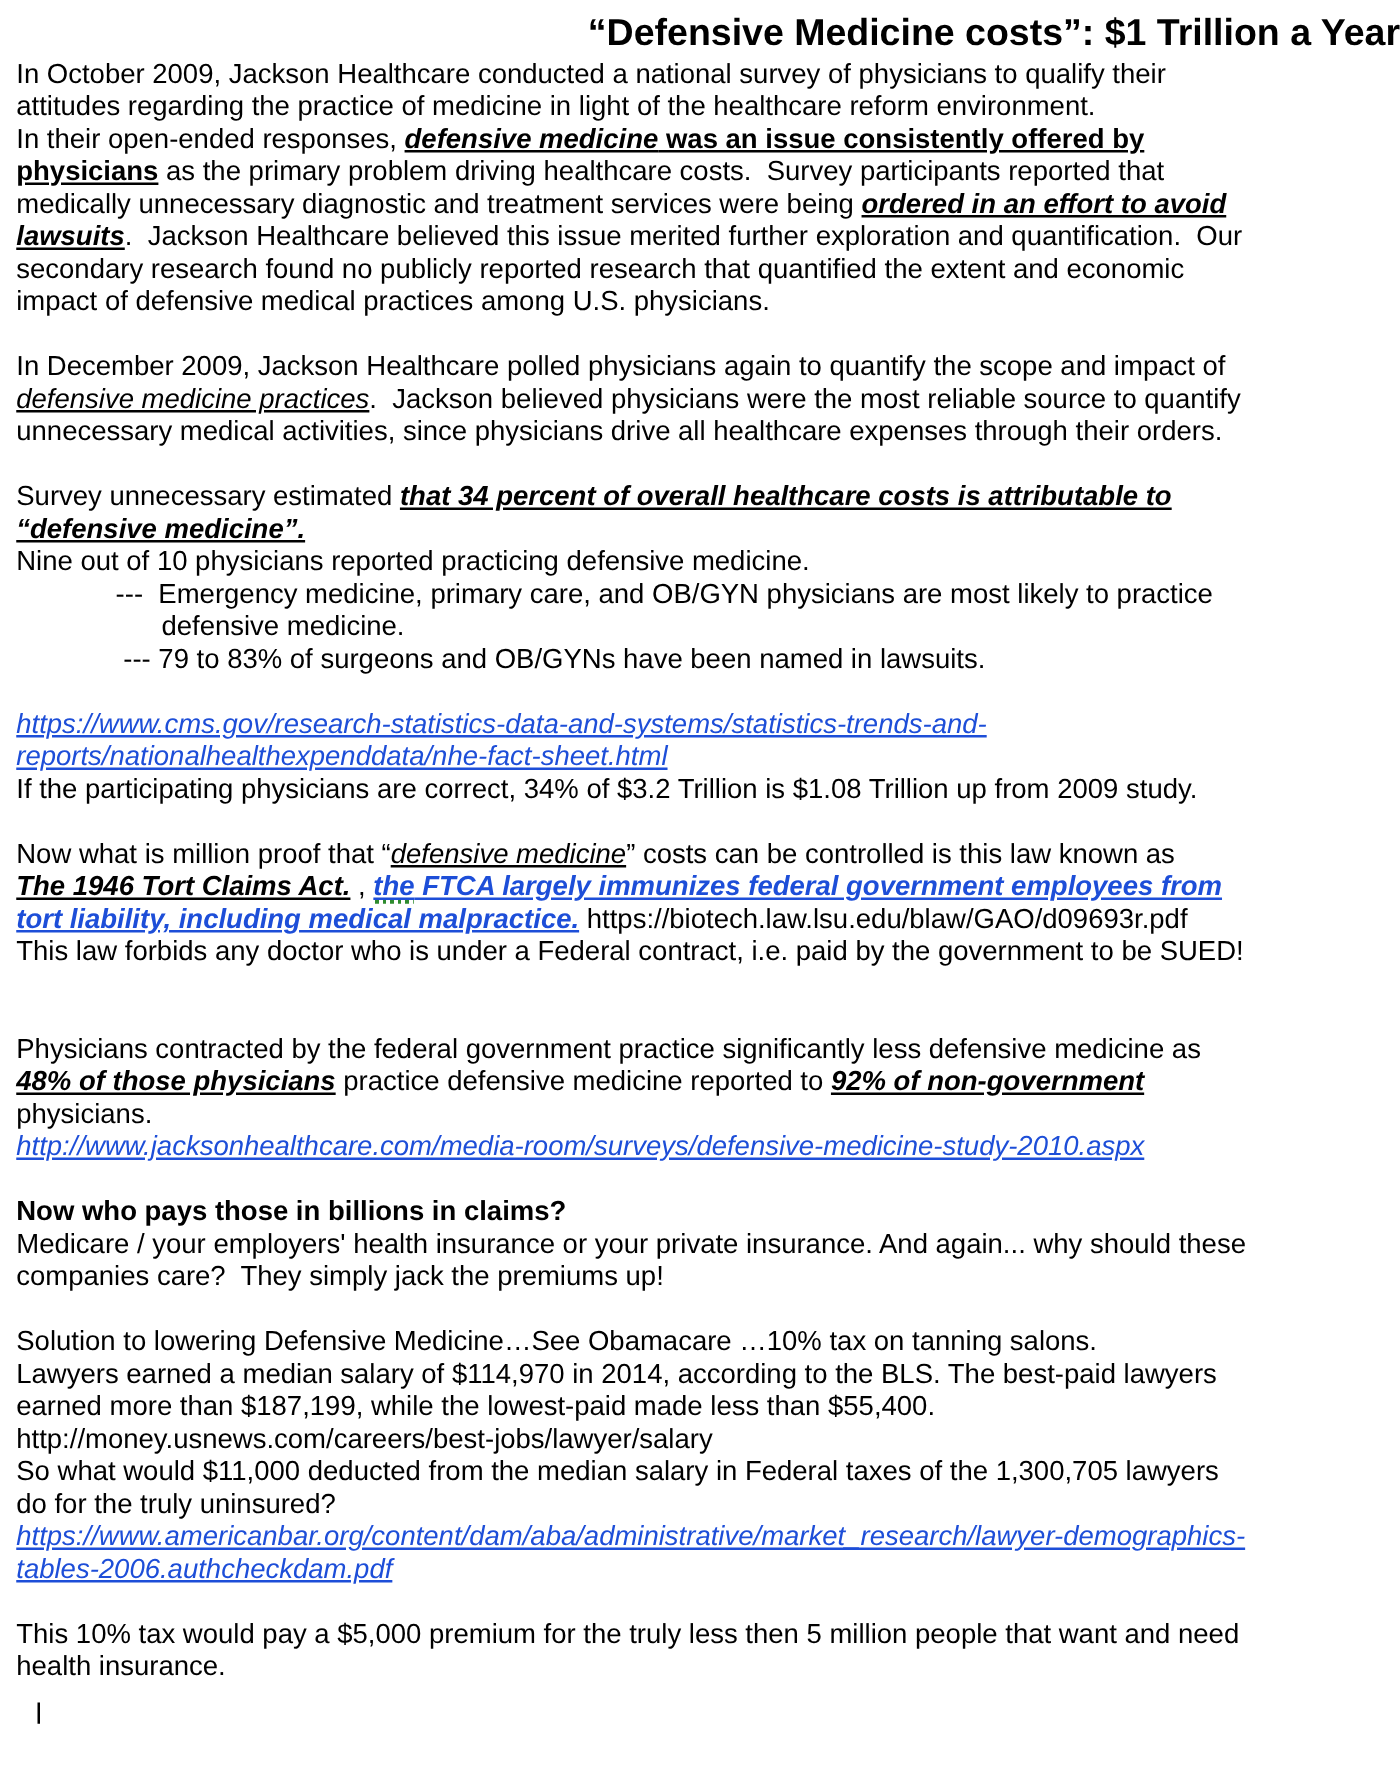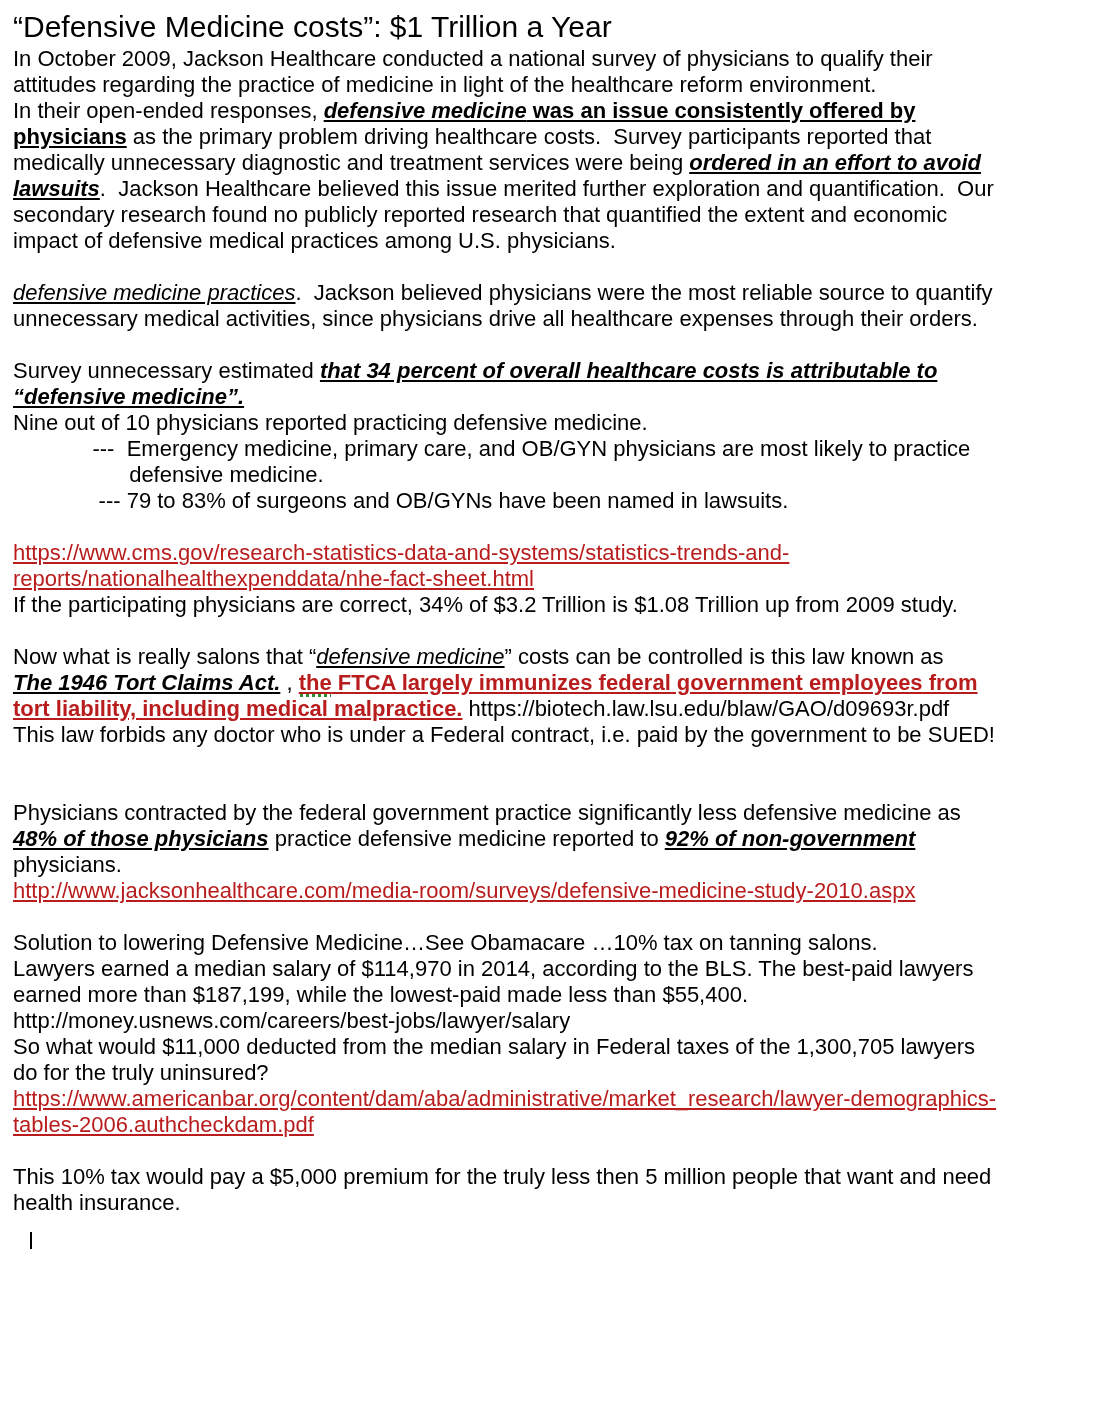--- a/index.html
+++ b/index.html
@@ -4,29 +4,29 @@
 <style>
   html, body { margin: 0; padding: 0; background: #ffffff; }
   body {
     width: 1120px; height: 1418px; overflow: hidden;
     font-family: "Liberation Sans", sans-serif;
     font-size: 22px; line-height: 26px; color: #000;
     -webkit-font-smoothing: antialiased;
   }
   .doc { padding: 10px 0 0 13px; width: 1107px; }
   .title {
-    font-weight: normal; font-size: 30px; line-height: 34px;
-    text-align: left; margin: 0 0 2px 0; white-space: pre-wrap;
+    font-weight: bold; font-size: 30px; line-height: 34px;
+    text-align: right; margin: 0 0 2px 0; white-space: pre-wrap;
   }
   .para { margin: 0 0 26px 0; white-space: pre-wrap; }
   .para:last-of-type { margin-bottom: 16px; }
   .b { font-weight: bold; }
   .i { font-style: italic; text-decoration: underline; }
   .u { text-decoration: underline; }
-  .link { color: #b91c1c; text-decoration: underline; }
+  .link { color: #1d4ed8; text-decoration: underline; font-style: italic; }
   .sq { position: relative; }
   .sq::after {
     content: ""; position: absolute; left: 1px; right: 1px; bottom: -2px; height: 3px;
     background: repeating-linear-gradient(90deg, #2e8b2e 0 3px, transparent 3px 6px);
   }
   .caret {
     width: 2px; height: 17px; background: #000;
     margin: 4px 0 0 17px;
   }
 </style>
@@ -37,40 +37,44 @@
   <h1 class="title">“Defensive Medicine costs”: $1 Trillion a Year</h1>
   <div>
       <p class="para"><span>In October 2009, Jackson Healthcare conducted a national survey of physicians to qualify their
 attitudes regarding the practice of medicine in light of the healthcare reform environment.
 In their open-ended responses, </span><span class="b i u">defensive medicine</span><span class="b u"> was an issue consistently offered by
 physicians</span><span> as the primary problem driving healthcare costs.  Survey participants reported that
 medically unnecessary diagnostic and treatment services were being </span><span class="b i u">ordered in an effort to avoid
 lawsuits</span><span>.  Jackson Healthcare believed this issue merited further exploration and quantification.  Our
 secondary research found no publicly reported research that quantified the extent and economic
 impact of defensive medical practices among U.S. physicians.</span></p>
-      <p class="para"><span class="i">defensive medicine practices</span><span>.  Jackson believed physicians were the most reliable source to quantify
+      <p class="para"><span>In December 2009, Jackson Healthcare polled physicians again to quantify the scope and impact of
+</span><span class="i">defensive medicine practices</span><span>.  Jackson believed physicians were the most reliable source to quantify
 unnecessary medical activities, since physicians drive all healthcare expenses through their orders.</span></p>
       <p class="para"><span>Survey unnecessary estimated </span><span class="b i u">that 34 percent of overall healthcare costs is attributable to
 “defensive medicine”.</span><span>
 Nine out of 10 physicians reported practicing defensive medicine.
              ---  Emergency medicine, primary care, and OB/GYN physicians are most likely to practice
                    defensive medicine.
               --- 79 to 83% of surgeons and OB/GYNs have been named in lawsuits.</span></p>
       <p class="para"><span class="link">https://www.cms.gov/research-statistics-data-and-systems/statistics-trends-and-
 reports/nationalhealthexpenddata/nhe-fact-sheet.html</span><span>
 If the participating physicians are correct, 34% of $3.2 Trillion is $1.08 Trillion up from 2009 study.</span></p>
-      <p class="para"><span>Now what is really salons that “</span><span class="i">defensive medicine</span><span>” costs can be controlled is this law known as
+      <p class="para"><span>Now what is million proof that “</span><span class="i">defensive medicine</span><span>” costs can be controlled is this law known as
 </span><span class="b i">The 1946 Tort Claims Act.</span><span> , </span><span class="link b sq">the</span><span class="link b"> FTCA largely immunizes federal government employees from
 tort liability, including medical malpractice.</span><span> https://biotech.law.lsu.edu/blaw/GAO/d09693r.pdf
 This law forbids any doctor who is under a Federal contract, i.e. paid by the government to be SUED!</span></p>
       <p class="para"><span>
 Physicians contracted by the federal government practice significantly less defensive medicine as
 </span><span class="b i">48% of those physicians</span><span> practice defensive medicine reported to </span><span class="b i">92% of non-government</span><span>
 physicians.
 </span><span class="link">http://www.jacksonhealthcare.com/media-room/surveys/defensive-medicine-study-2010.aspx</span></p>
+      <p class="para"><span class="b">Now who pays those in billions in claims?</span><span>
+Medicare / your employers' health insurance or your private insurance. And again... why should these
+companies care?  They simply jack the premiums up!</span></p>
       <p class="para"><span>Solution to lowering Defensive Medicine…See Obamacare …10% tax on tanning salons.
 Lawyers earned a median salary of $114,970 in 2014, according to the BLS. The best-paid lawyers
 earned more than $187,199, while the lowest-paid made less than $55,400.
 http://money.usnews.com/careers/best-jobs/lawyer/salary
 So what would $11,000 deducted from the median salary in Federal taxes of the 1,300,705 lawyers
 do for the truly uninsured?
 </span><span class="link">https://www.americanbar.org/content/dam/aba/administrative/market_research/lawyer-demographics-
 tables-2006.authcheckdam.pdf</span></p>
       <p class="para"><span>This 10% tax would pay a $5,000 premium for the truly less then 5 million people that want and need
 health insurance.</span></p>

